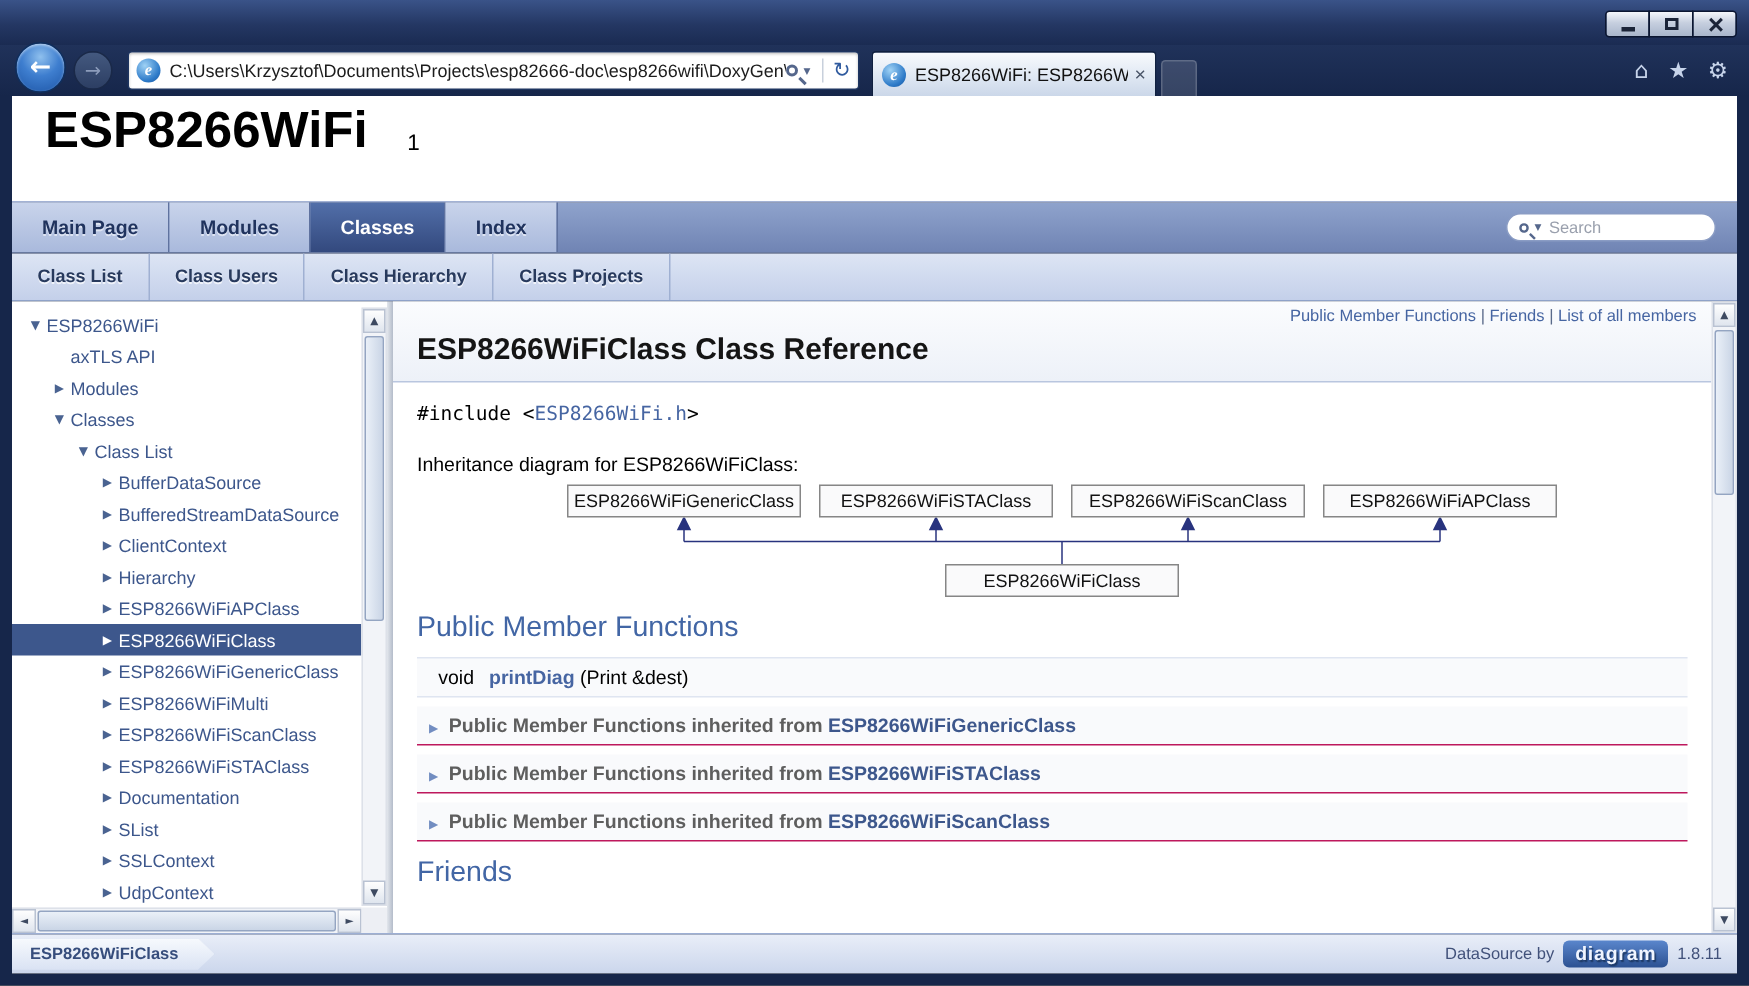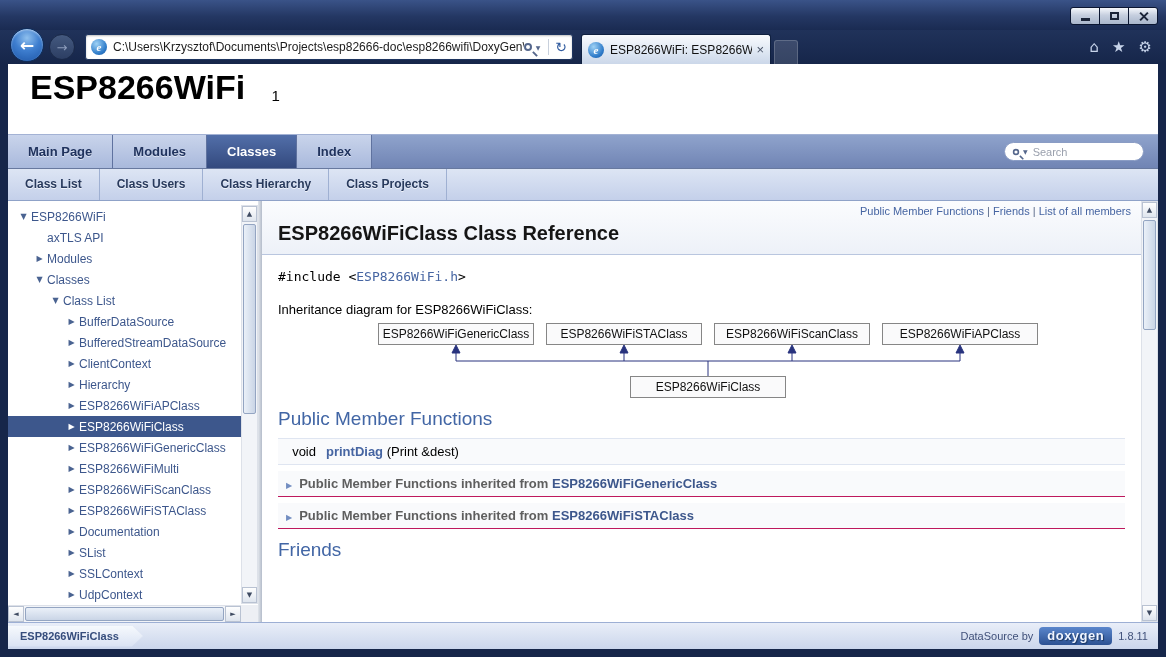--- a/index.html
+++ b/index.html
@@ -327,37 +327,38 @@
               <div class="diag-box diag-child">ESP8266WiFiClass</div>
             </div>
             <h2 class="group">Public Member Functions</h2>
             <div class="mem-row">
               <span class="mem-type">void</span>
               <span class="mem-def"><a>printDiag</a><span> (Print &amp;dest)</span></span>
             </div>
             <div id="inherited">
                 <div class="inherit-row"><span class="iarrow">▶</span><span>Public Member Functions inherited from </span><a>ESP8266WiFiGenericClass</a></div>
                 <div class="inherit-row"><span class="iarrow">▶</span><span>Public Member Functions inherited from </span><a>ESP8266WiFiSTAClass</a></div>
+                <div class="inherit-row"><span class="iarrow">▶</span><span>Public Member Functions inherited from </span><a>ESP8266WiFiScanClass</a></div>
               </div>
             <h2 class="group friends">Friends</h2>
           </div>
         </div>
         <div class="vscroll">
           <div class="scroll-btn">▲</div>
           <div class="scroll-track">
               <div class="scroll-thumb sb-thumb-main"></div>
             </div>
           <div class="scroll-btn">▼</div>
         </div>
       </div>
     </div>
 
     <div class="footer">
       <div class="crumb"><span>ESP8266WiFiClass</span></div>
       <div class="gen">
         <span>DataSource by</span>
-        <span class="doxylogo">doxygen</span>
+        <span class="doxylogo">diagram</span>
         <span>1.8.11</span>
       </div>
     </div>
 
   </div>
 </div>
 
 </body></html>

